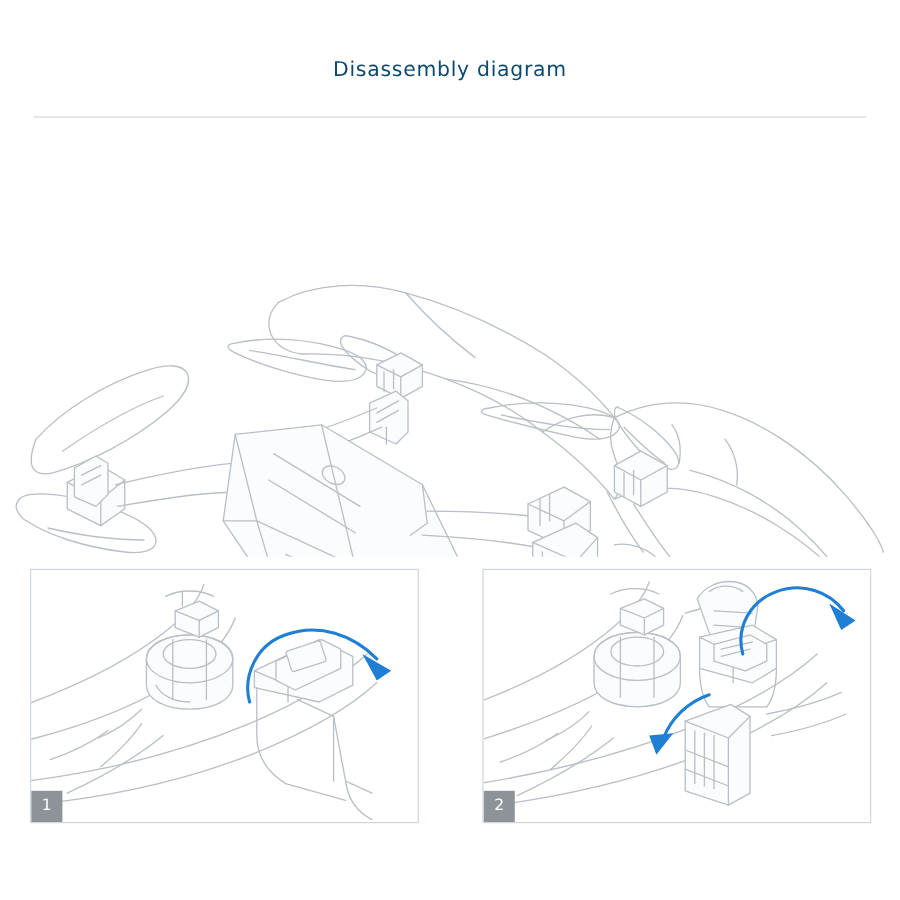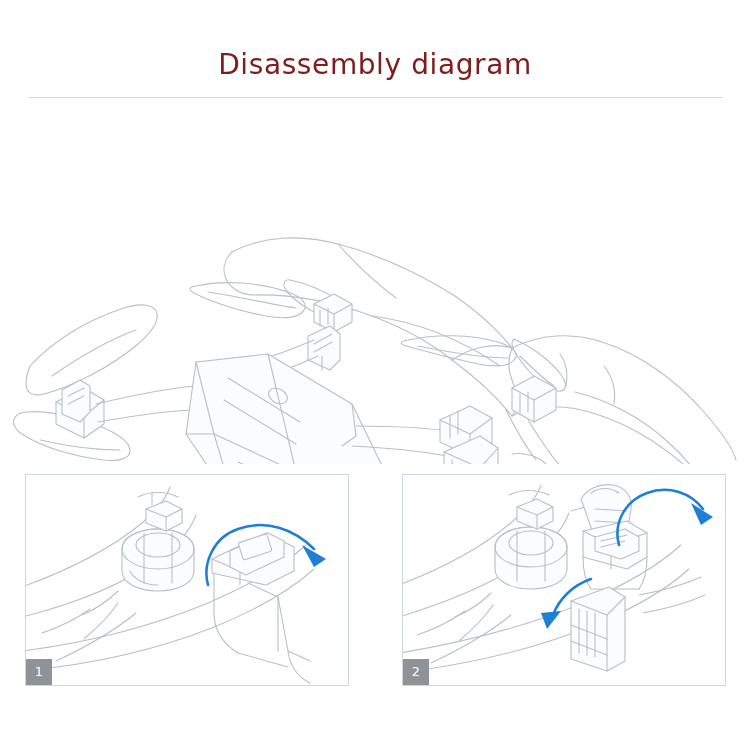--- a/index.html
+++ b/index.html
@@ -24,23 +24,23 @@
     top: 0;
     width: 750px;
     height: 98px;
   }
   #page-title {
     position: absolute;
     left: 0;
     top: 48px;
     width: 750px;
     text-align: center;
-    font-size: 28px;
+    font-size: 17px;
     letter-spacing: 0.6px;
-    color: #7f1d1d;
+    color: #0c4a6e;
     font-family: "DejaVu Sans", sans-serif;
   }
   #title-rule {
     position: absolute;
     left: 28px;
     top: 97px;
     width: 694px;
     height: 1px;
     background: #d7d7d7;
   }

